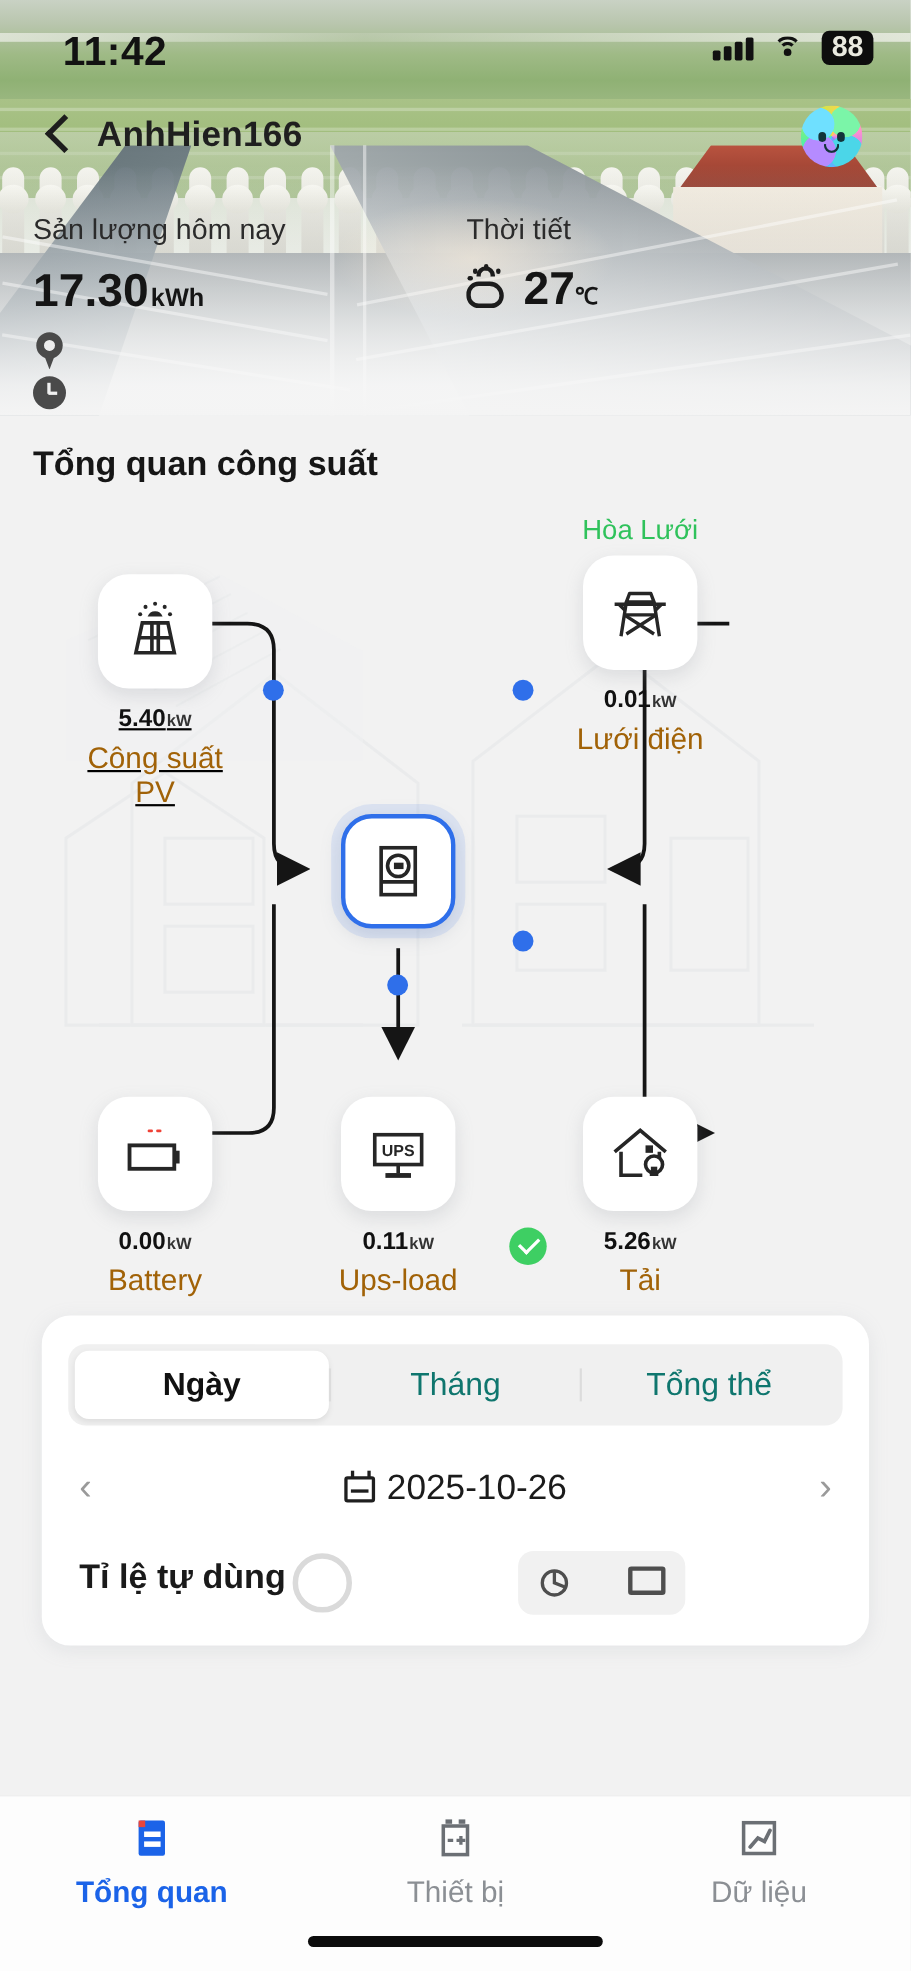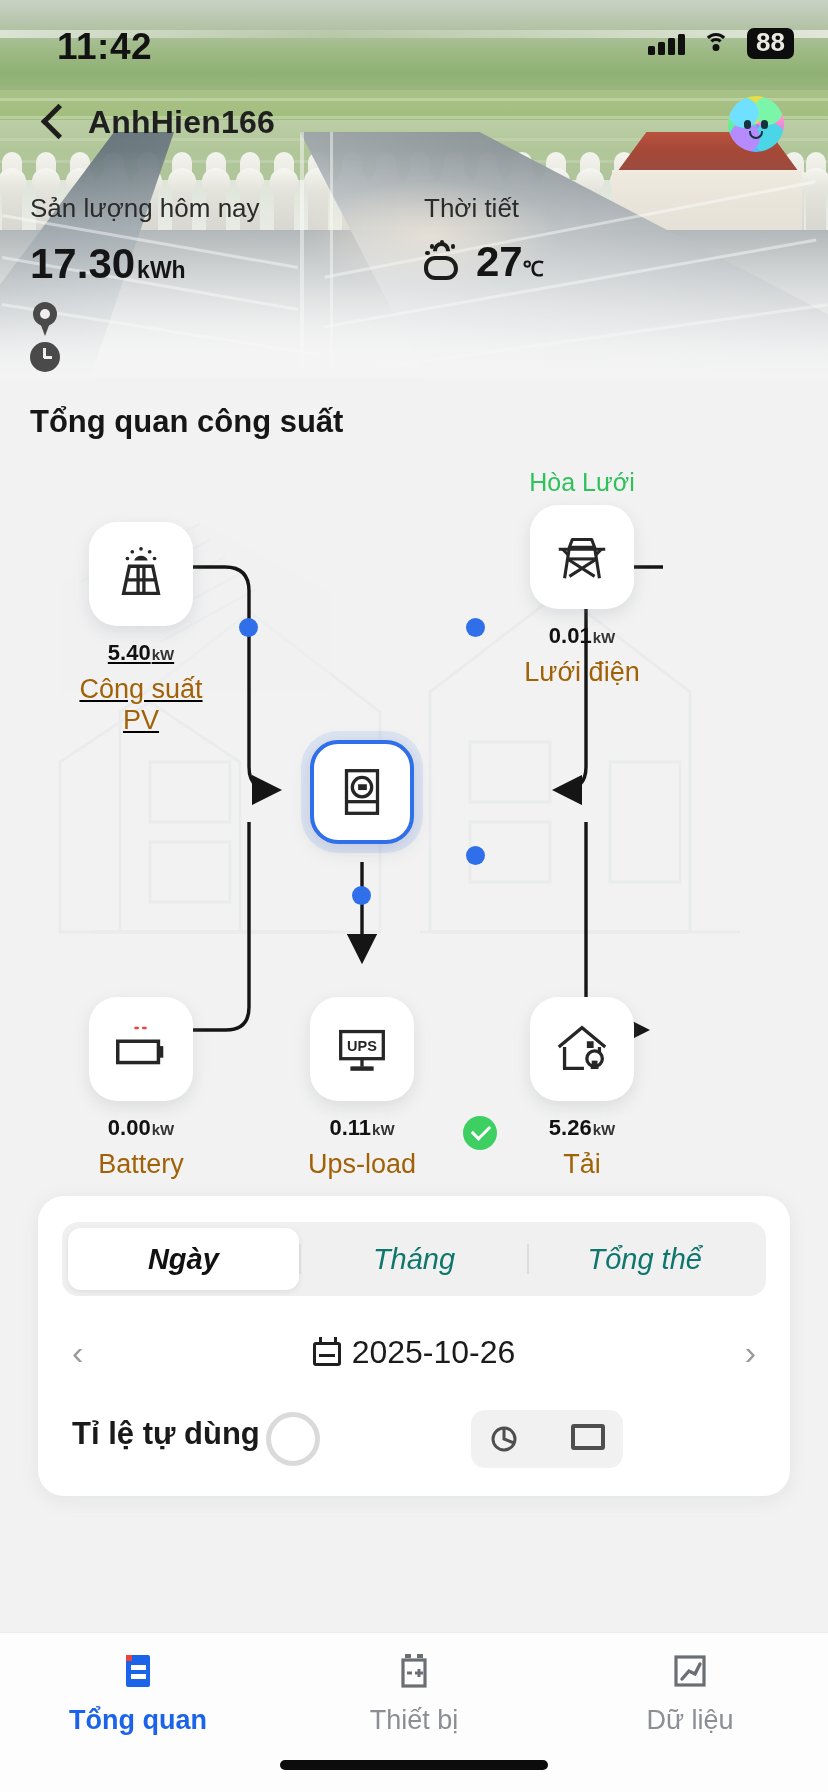--- a/index.html
+++ b/index.html
@@ -234,21 +234,21 @@
 
   
   #card{
     position:absolute; left:38px; top:1196px; width:752px; height:300px;
     background:#fff; border-radius:26px; z-index:5;
     box-shadow:0 4px 18px rgba(150,155,165,.16);
     overflow:hidden;
   }
   #seg{
     margin:26px 24px 0; height:74px; background:#f0f0f0; border-radius:16px;
-    display:flex; align-items:center; padding:6px;font-style:italic;
+    display:flex; align-items:center; padding:6px;
   }
   .segitem{
     flex:1; text-align:center; font-size:29px; color:#0f766e; position:relative;
     line-height:62px; cursor:pointer;
   }
   .segitem.act{
     background:#fff; color:#111; font-weight:bold; border-radius:13px;
     box-shadow:0 2px 6px rgba(0,0,0,.08);
   }
   .segitem:not(.act):not(:last-child):after{

